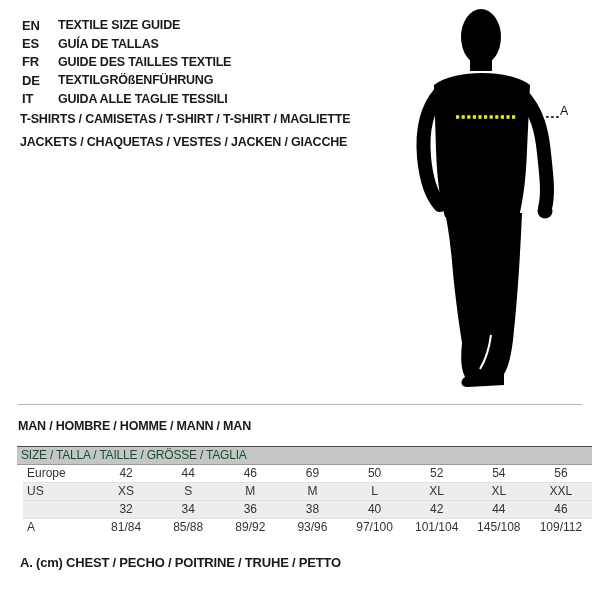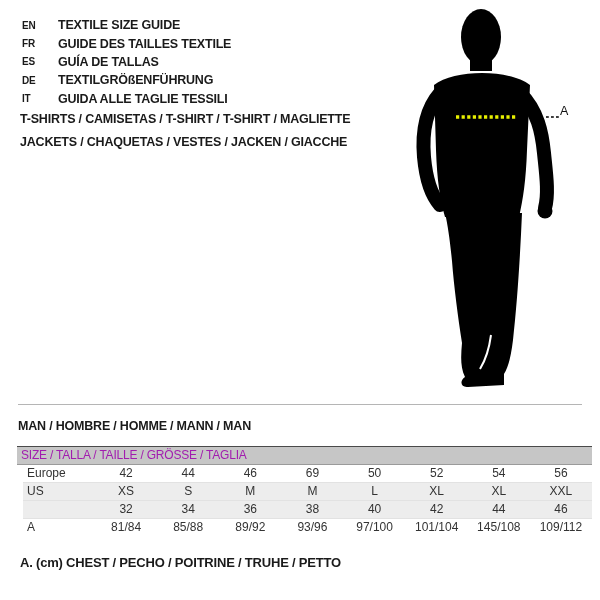--- a/index.html
+++ b/index.html
@@ -11,21 +11,21 @@
     position: relative;
     overflow: hidden;
   }
   .abs { position: absolute; }
 
   
   .lang-list { left: 22px; top: 16px; }
   .lang-row { display: flex; height: 18.4px; align-items: center; }
   .lang-row .code {
     width: 36px; flex: 0 0 36px;
-    font-weight: 700; font-size: 10px; letter-spacing: -0.2px;
+    font-weight: 700; font-size: 13px; letter-spacing: -0.2px;
   }
   .lang-row .lbl {
     font-weight: 700; font-size: 12.5px; letter-spacing: -0.2px;
   }
 
   
   .categories { left: 20px; top: 108px; }
   .categories .cat-line {
     font-weight: 700; font-size: 12.5px; letter-spacing: -0.2px;
     line-height: 23px; white-space: nowrap;
@@ -55,21 +55,21 @@
 
   
   .size-table {
     left: 17px; top: 446px; width: 575px;
     font-size: 12px; color: #333;
     border-top: 1px solid #4a4a4a;
   }
   .size-table .thead {
     height: 17px; line-height: 17px;
     background: var(--header-bg, #c6c6c6);
-    color: #a21caf;
+    color: #14532d;
     padding-left: 4px;
     border-bottom: 1px solid #9a9a9a;
     letter-spacing: -0.2px;
     font-size: 12px;
   }
   .size-table .trow {
     display: flex; height: 17px; line-height: 17px;
     border-bottom: 1px solid #e2e2e2;
     background: #ffffff;
     margin-left: 6px;
@@ -91,26 +91,26 @@
 </style>
 </head>
 <body>
 
 <div class="abs lang-list">
   <div class="lang-row">
     <span class="code">EN</span>
     <span class="lbl">TEXTILE SIZE GUIDE</span>
   </div>
   <div class="lang-row">
+    <span class="code">ES</span>
+    <span class="lbl">GUÍA DE TALLAS</span>
+  </div>
+  <div class="lang-row">
     <span class="code">FR</span>
     <span class="lbl">GUIDE DES TAILLES TEXTILE</span>
-  </div>
-  <div class="lang-row">
-    <span class="code">ES</span>
-    <span class="lbl">GUÍA DE TALLAS</span>
   </div>
   <div class="lang-row">
     <span class="code">DE</span>
     <span class="lbl">TEXTILGRÖßENFÜHRUNG</span>
   </div>
   <div class="lang-row">
     <span class="code">IT</span>
     <span class="lbl">GUIDA ALLE TAGLIE TESSILI</span>
   </div>
 </div>

